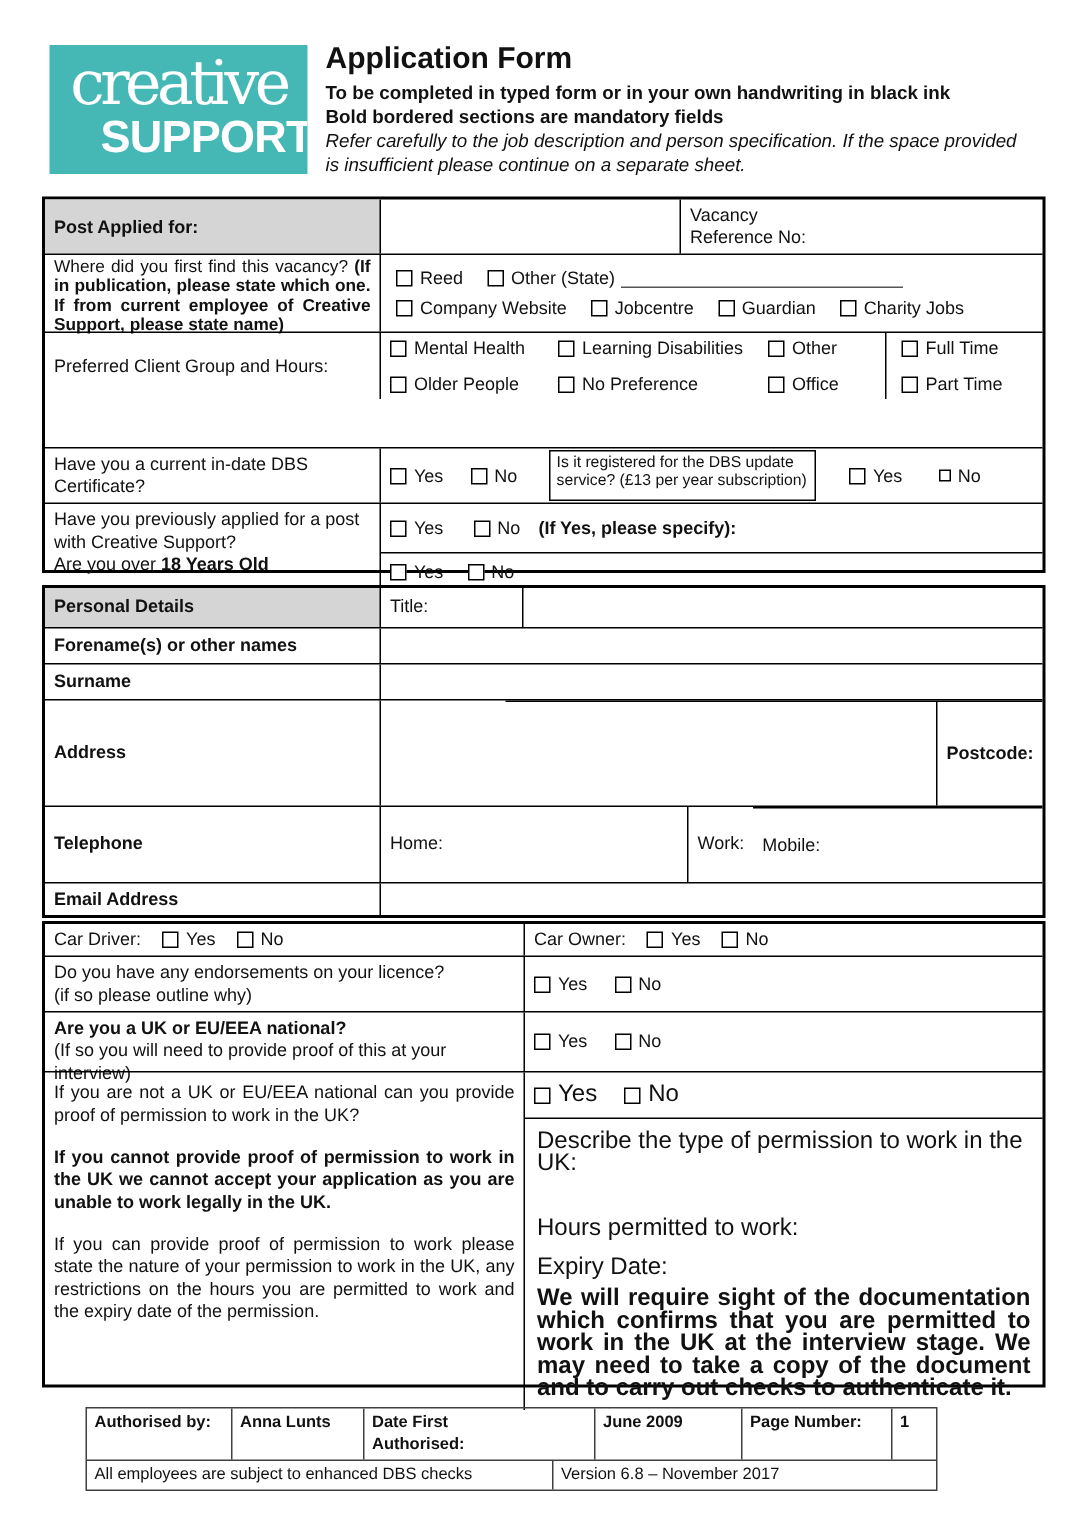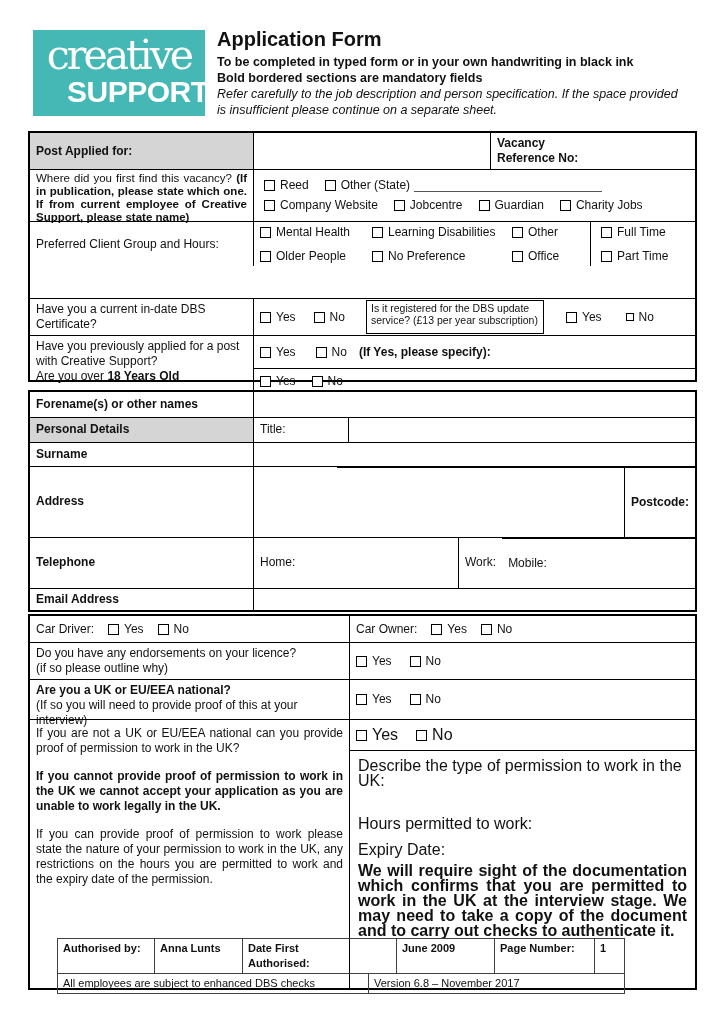--- a/index.html
+++ b/index.html
@@ -32,42 +32,42 @@
   .yn { display:inline-flex; align-items:center; white-space:nowrap; }
   .uline { display:inline-block; width:188px; border-bottom:1.5px solid #555; height:12px; margin-left:4px; }
 
   
   .t1 { top:131px; height:251px; }
   .r1 { height:45px; }
   .r2 { height:52px; }
   .r3 { height:45px; }
   .r4 { height:40px;margin-top:32px; }
   .r5 { flex:1; }
-  .refcol { width:205px; flex:none; border-left:1.5px solid #000; white-space:pre-line; font-weight:bold; }
+  .refcol { width:242px; flex:none; border-left:1.5px solid #000; white-space:pre-line; font-weight:normal; }
   .foundlbl { font-size:11.5px; line-height:13px; padding-top:2px; }
   .optrow { display:flex; align-items:center; gap:16px; }
   .cg-grid { display:grid; grid-template-columns:112px 140px auto; row-gap:9px; align-items:center; }
   .hourscol { width:105px; flex:none; border-left:1.5px solid #000; display:flex; flex-direction:column; justify-content:center; gap:9px; padding-left:10px; }
   .dbsbox { width:178px; flex:none; border:1.5px solid #000; font-size:10.5px; line-height:11.5px; padding:2px 4px; margin:1px 0 1px 2px; align-self:stretch; }
   .prevright { flex:1; display:flex; flex-direction:column; }
   .prevA { height:33px; border-bottom:1.5px solid #000; display:flex; align-items:center; }
   .prevB { flex:1; display:flex; align-items:center; }
 
   
   .t2 { top:390px; height:222px; }
   .p1 { height:26px; } .p2 { height:25px; } .p3 { height:24px; }
   .p4 { height:72px; } .p5 { height:52px; } .p6 { flex:1; }
   .titlecell { width:95px; flex:none; border-right:1.5px solid #000; }
   .stack { flex:1; display:flex; flex-direction:row; }
   .sub { flex:1; display:flex; }
   .sub + .sub { border-top:1.5px solid #000; }
   .half { width:205px; flex:none; border-right:1.5px solid #000; }
 
   
-  .t3 { top:614px; height:376px; }
+  .t3 { top:614px; height:311px; }
   .e1 { height:26px; } .e2 { height:37px; } .e3 { height:40px; } .e4 { flex:1; }
   .lcol { width:320px; flex:none; border-right:1.5px solid #000; }
   .bigleft p { margin-bottom:13px; }
   .rightstack { flex:1; display:flex; flex-direction:column; }
   .ynrow { height:31px; border-bottom:1.5px solid #000; display:flex; align-items:center; padding:0 6px; }
   .descblock { flex:1; padding:7px 8px; font-size:16px; line-height:15px; }
   .descblock .gap1 { margin-top:28px; }
   .descblock .gap2 { margin-top:11px; }
   .descblock .note { margin-top:6px; font-weight:bold; text-align:justify; }
 
@@ -236,28 +236,28 @@
               <span class="cb"></span>
               <span>No</span>
             </span>
         </div>
       </div>
     </div>
   </div>
 
   <div class="tbl t2">
 
-    <div class="row p2">
-      <div class="c lblcol b vc">Forename(s) or other names</div>
-      <div class="c fill"></div>
-    </div>
-
     <div class="row p1">
       <div class="c lblcol gray b vc">Personal Details</div>
       <div class="c titlecell vc">Title:</div>
+      <div class="c fill"></div>
+    </div>
+
+    <div class="row p2">
+      <div class="c lblcol b vc">Forename(s) or other names</div>
       <div class="c fill"></div>
     </div>
 
     <div class="row p3">
       <div class="c lblcol b vc">Surname</div>
       <div class="c fill"></div>
     </div>
 
     <div class="row p4">
       <div class="c lblcol b vc">Address</div>

